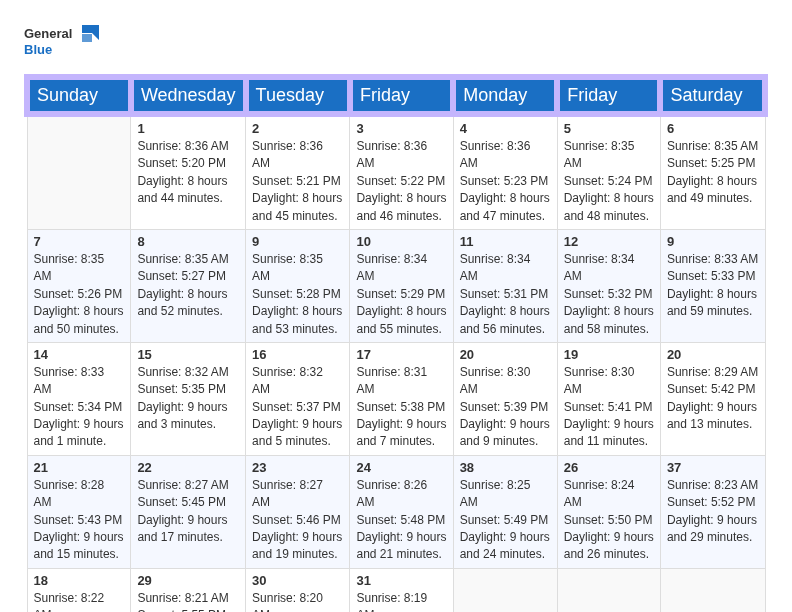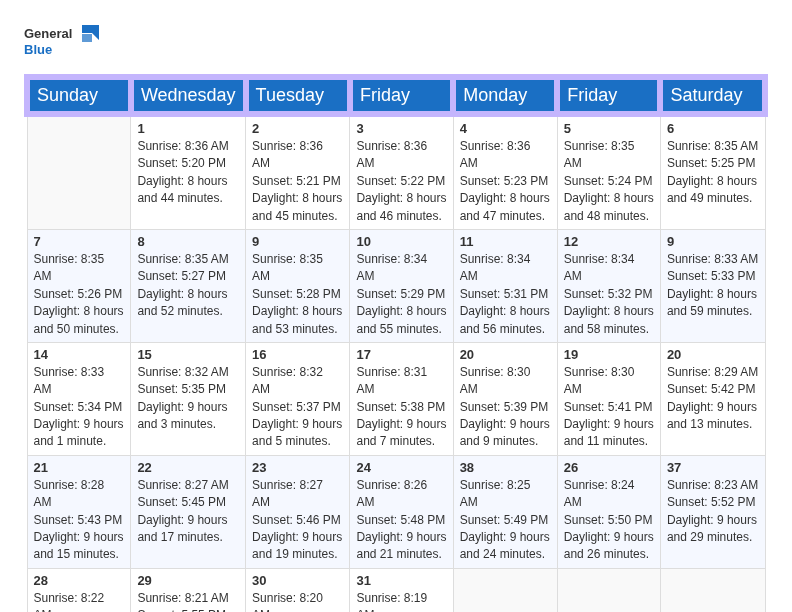--- a/index.html
+++ b/index.html
@@ -233,21 +233,21 @@
             <span class="day-number">26</span>
             <div class="day-info">Sunrise: 8:24 AM<br>Sunset: 5:50 PM<br>Daylight: 9 hours and 26 minutes.</div>
           </td>
           <td>
             <span class="day-number">37</span>
             <div class="day-info">Sunrise: 8:23 AM<br>Sunset: 5:52 PM<br>Daylight: 9 hours and 29 minutes.</div>
           </td>
         </tr>
         <tr>
           <td>
-            <span class="day-number">28</span>
+            <span class="day-number">18</span>
             <div class="day-info">Sunrise: 8:22 AM<br>Sunset: 5:53 PM<br>Daylight: 9 hours and 31 minutes.</div>
           </td>
           <td>
             <span class="day-number">29</span>
             <div class="day-info">Sunrise: 8:21 AM<br>Sunset: 5:55 PM<br>Daylight: 9 hours and 33 minutes.</div>
           </td>
           <td>
             <span class="day-number">30</span>
             <div class="day-info">Sunrise: 8:20 AM<br>Sunset: 5:56 PM<br>Daylight: 9 hours and 36 minutes.</div>
           </td>

